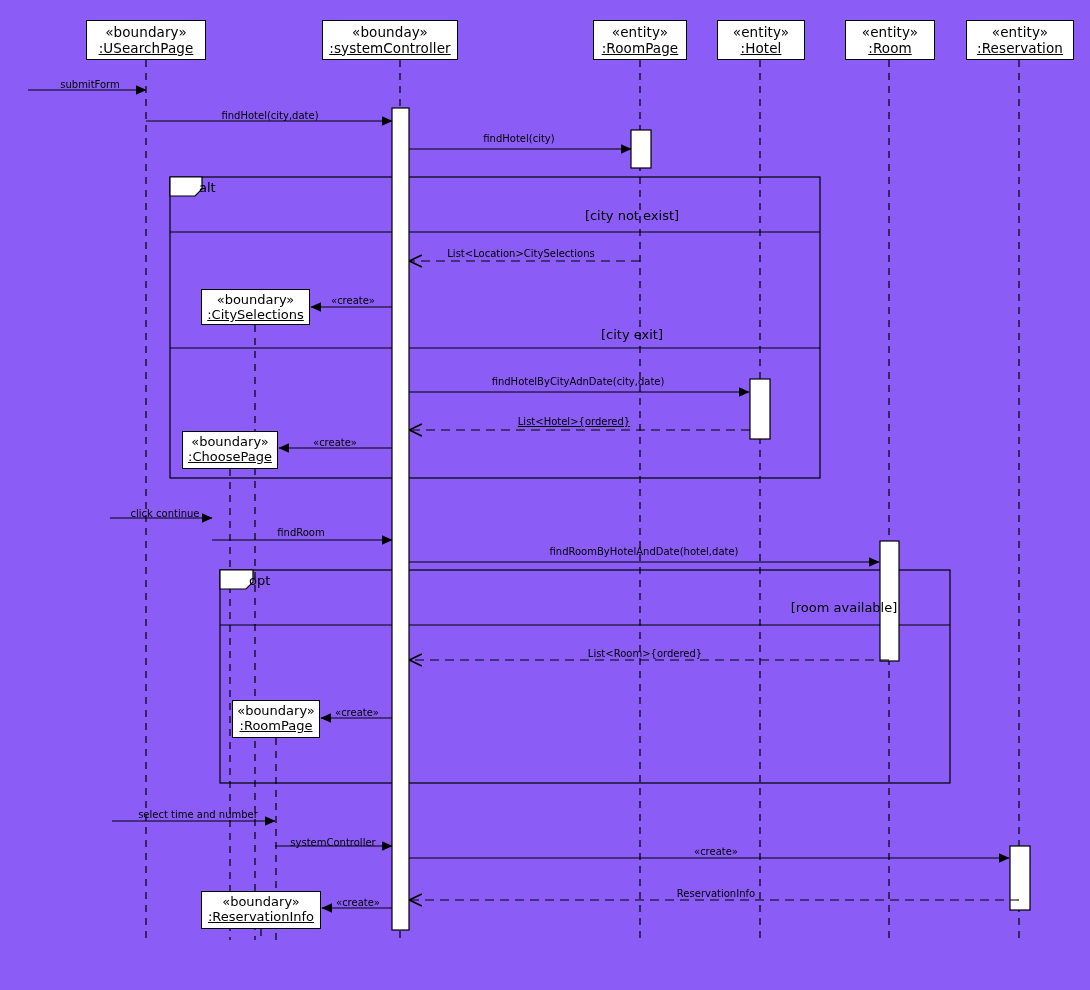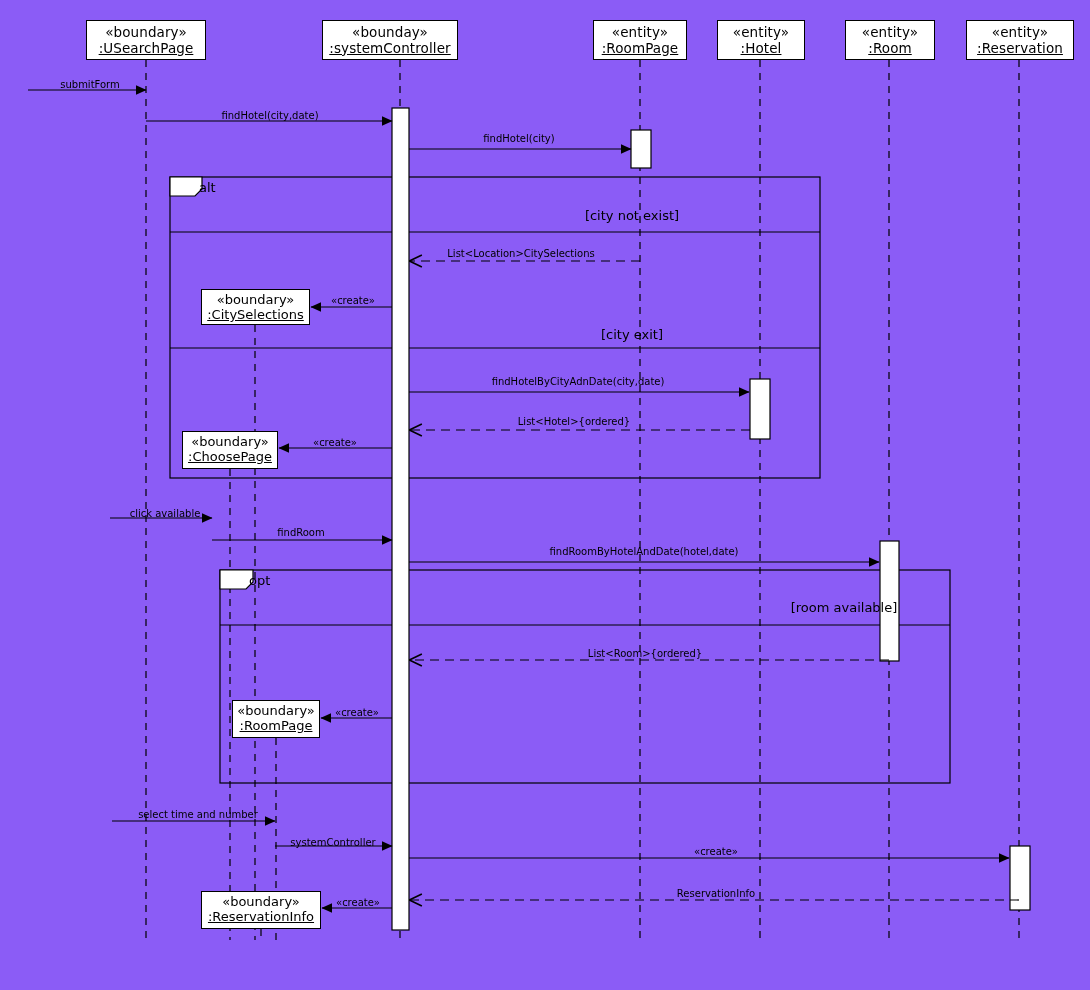--- a/index.html
+++ b/index.html
@@ -191,23 +191,23 @@
       <div class="guard-label" style="left:632px;top:209px;">[city not exist]</div>
       <div class="guard-label" style="left:632px;top:328px;">[city exit]</div>
       <div class="frag-op" style="left:225px;top:574px;">opt</div>
       <div class="guard-label" style="left:844px;top:601px;">[room available]</div>
       <div class="msg-label center" style="left:90px;top:80px;">submitForm</div>
       <div class="msg-label center" style="left:270px;top:111px;">findHotel(city,date)</div>
       <div class="msg-label center" style="left:519px;top:134px;">findHotel(city)</div>
       <div class="msg-label center" style="left:521px;top:249px;">List&lt;Location&gt;CitySelections</div>
       <div class="msg-label center" style="left:353px;top:296px;">«create»</div>
       <div class="msg-label center" style="left:578px;top:377px;">findHotelByCityAdnDate(city,date)</div>
-      <div class="msg-label center" style="left:574px;top:417px;">List&lt;Hotel&gt;{ordered}</div>
+      <div class="msg-label center" style="left:574px;top:417px;text-decoration:underline;">List&lt;Hotel&gt;{ordered}</div>
       <div class="msg-label center" style="left:335px;top:438px;">«create»</div>
-      <div class="msg-label center" style="left:165px;top:509px;">click available</div>
+      <div class="msg-label center" style="left:165px;top:509px;">click continue</div>
       <div class="msg-label center" style="left:301px;top:528px;">findRoom</div>
       <div class="msg-label center" style="left:644px;top:547px;">findRoomByHotelAndDate(hotel,date)</div>
       <div class="msg-label center" style="left:645px;top:649px;">List&lt;Room&gt;{ordered}</div>
       <div class="msg-label center" style="left:357px;top:708px;">«create»</div>
       <div class="msg-label center" style="left:198px;top:810px;">select time and number</div>
       <div class="msg-label center" style="left:333px;top:838px;">systemController</div>
       <div class="msg-label center" style="left:716px;top:847px;">«create»</div>
       <div class="msg-label center" style="left:716px;top:889px;">ReservationInfo</div>
       <div class="msg-label center" style="left:358px;top:898px;">«create»</div>
     </div>

